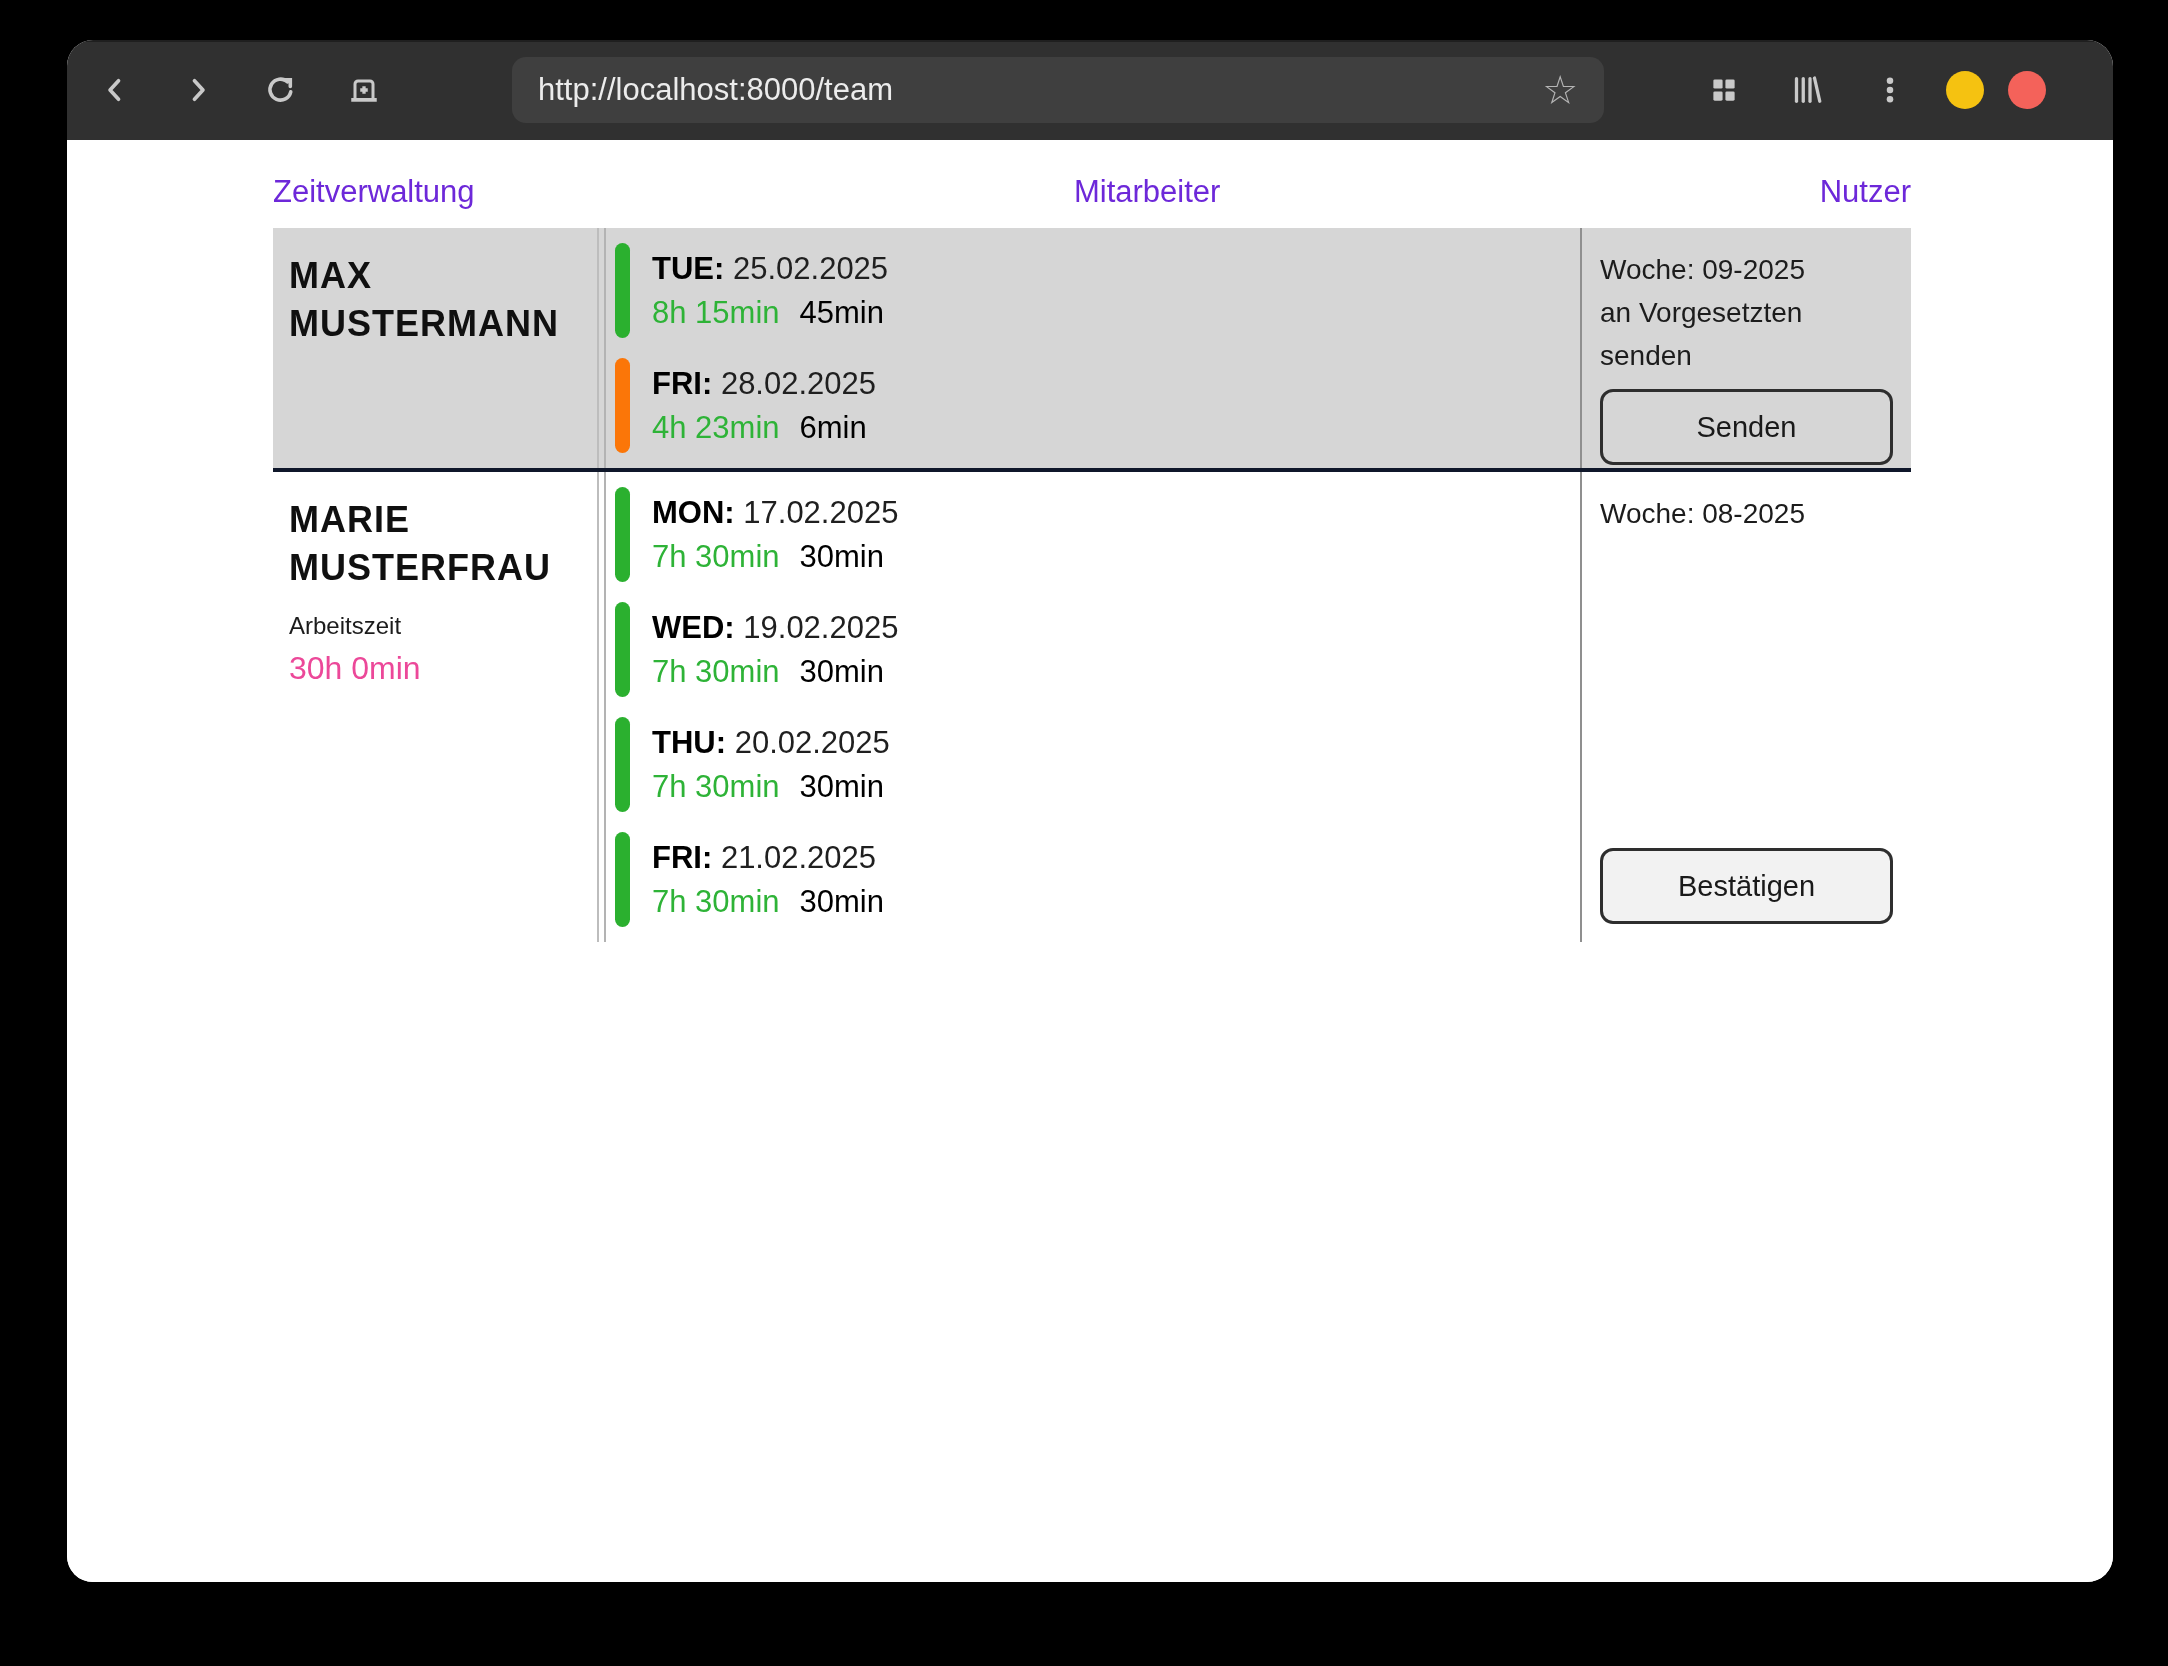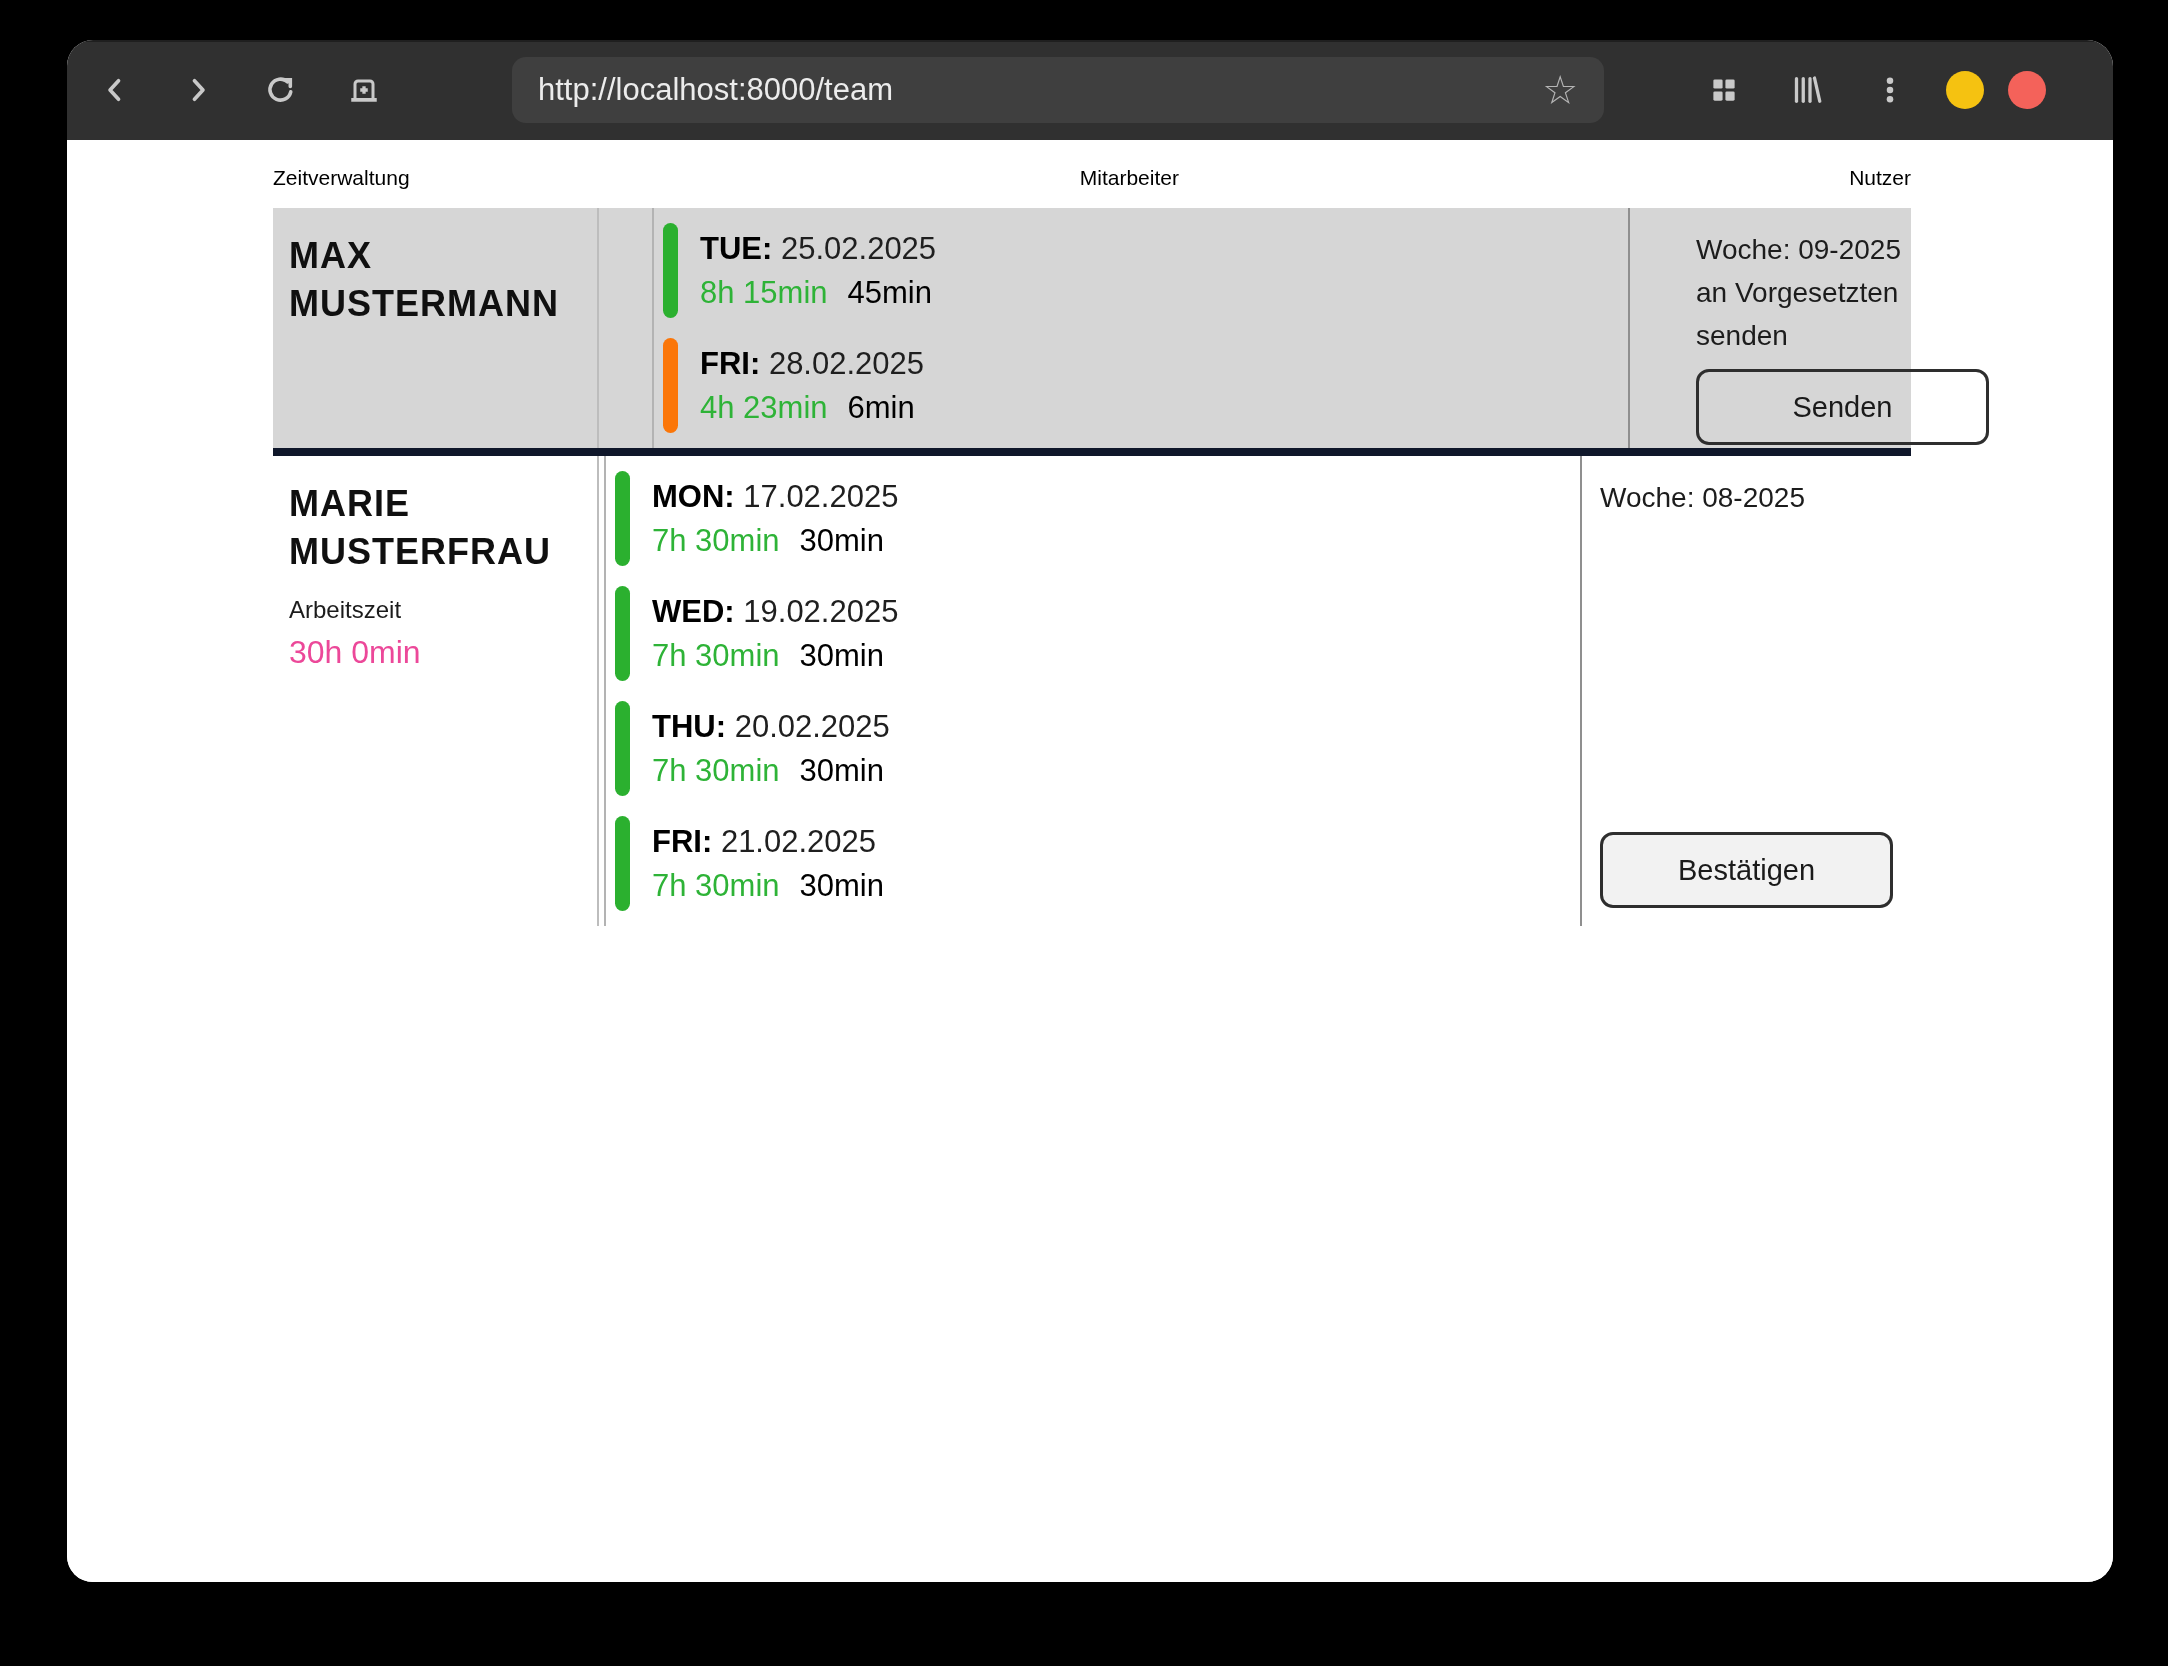--- a/index.html
+++ b/index.html
@@ -30,24 +30,24 @@
     display:flex;align-items:center;padding:0 26px;box-sizing:border-box;
   }
   .url-text{color:#ececec;font-size:31px;white-space:nowrap;}
   .star{margin-left:auto;color:#b5b5b5;font-size:40px;line-height:1;}
   .tb-right{display:flex;align-items:center;gap:47px;margin-left:102px;}
   .win-controls{display:flex;align-items:center;gap:24px;margin-left:38px;}
   .win-dot{width:38px;height:38px;border-radius:50%;}
   
   .content{flex:1;background:#fff;padding:26px 202px 0 206px;box-sizing:border-box;}
   .nav{display:flex;justify-content:space-between;align-items:baseline;margin-bottom:18px;}
-  .nav a{color:#000000;font-size:21px;text-decoration:none;}
+  .nav a{color:#6d28d9;font-size:31px;text-decoration:none;margin-top:8px;}
   
   .rowgrid{display:grid;grid-template-columns:326px 983px 329px;width:1638px;box-sizing:border-box;}
-  .row-highlight{border-bottom:8px solid #0f172a;gap:48px;}
+  .row-highlight{border-bottom:4px solid #0f172a;}
   .cell{box-sizing:border-box;}
   .cell-name{padding:24px 0 20px 16px;border-right:2px solid #bdbdbd;}
   .cell-entries{border-left:2px solid #b3b3b3;margin-left:5px;border-right:2px solid #8f8f8f;
     padding:15px 0 15px 9px;display:flex;flex-direction:column;gap:20px;}
   .cell-week{padding:20px 18px 0 18px;display:flex;flex-direction:column;}
   .name-line{font-size:36px;font-weight:bold;color:#101010;line-height:48px;letter-spacing:1px;}
   .worktime-label{margin-top:14px;font-size:24px;color:#1c1c1c;line-height:40px;}
   .worktime-value{font-size:32px;color:#ec4899;line-height:44px;}
   .entry{display:flex;min-height:95px;}
   .bar{width:15px;border-radius:9px;flex:0 0 15px;}

